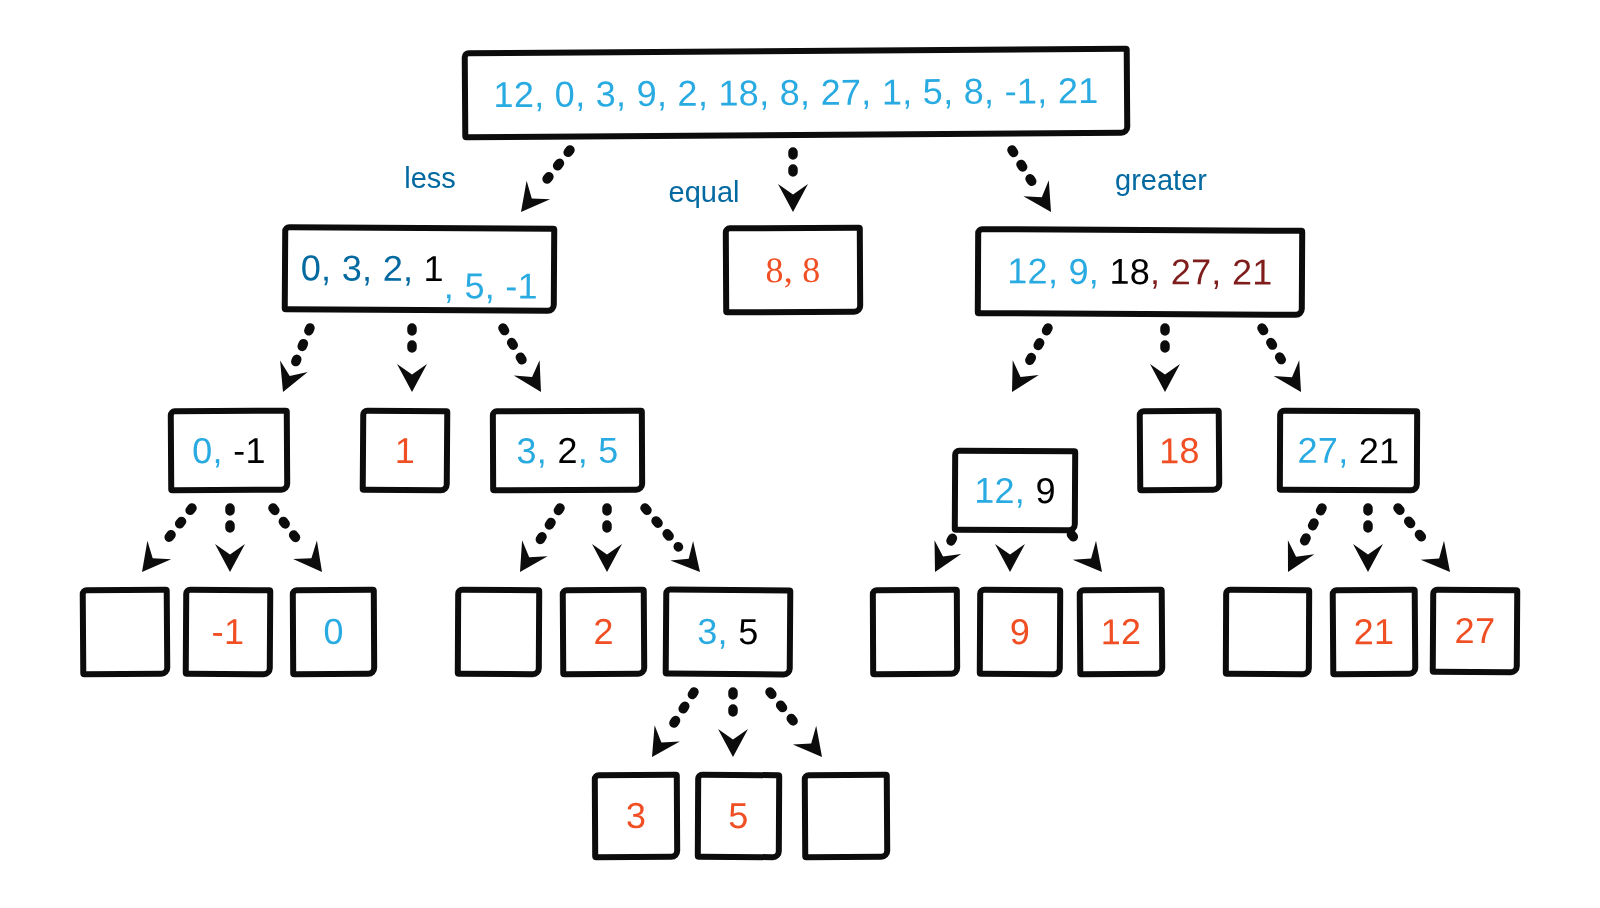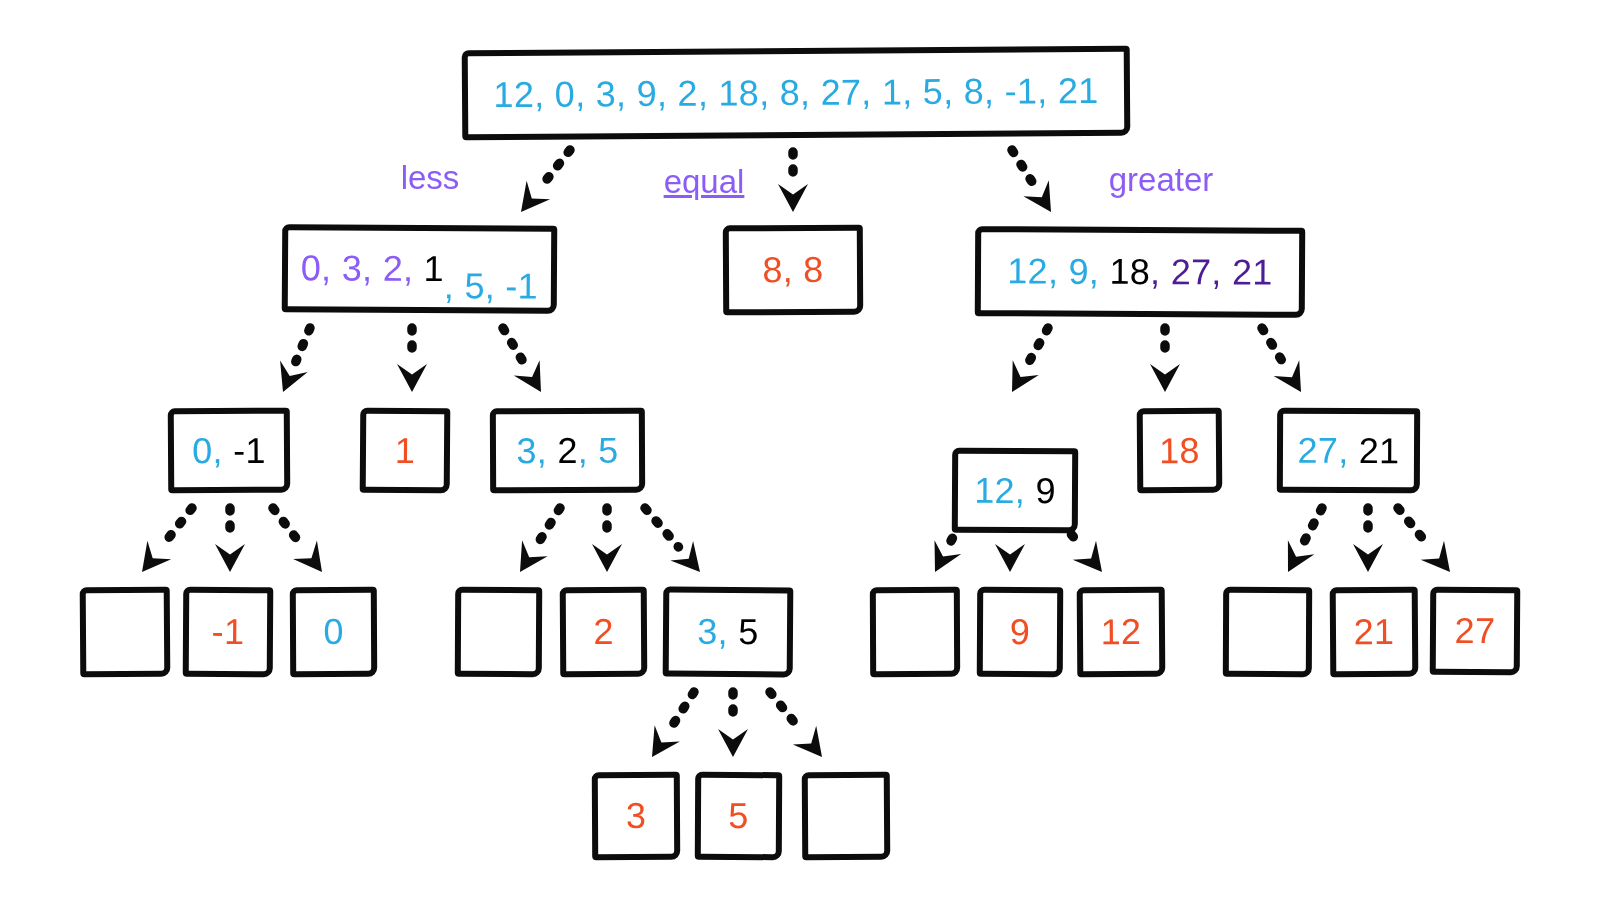--- a/index.html
+++ b/index.html
@@ -31,22 +31,22 @@
     background: #ffffff;
     font-size: 36px;
     letter-spacing: 0.3px;
     white-space: pre;
     box-sizing: border-box;
   }
   .node span { white-space: pre; }
   .branch-label {
     position: absolute;
     transform: translate(-50%, -50%);
-    font-size: 33px;
-    color: #8b5cf6;
+    font-size: 29px;
+    color: #0369a1;
     white-space: nowrap;
   }
 </style>
 </head>
 <body>
 
 <div class="canvas">
   <svg class="arrows" width="1600" height="908" viewBox="0 0 1600 908">
       <g>
         <line x1="570" y1="150" x2="541.5" y2="186.1" stroke="#0c0c0c" stroke-width="9.5" stroke-linecap="round" stroke-dasharray="3 14"></line>
@@ -140,23 +140,23 @@
         <line x1="733" y1="692" x2="733.0" y2="724.0" stroke="#0c0c0c" stroke-width="9.5" stroke-linecap="round" stroke-dasharray="3 14"></line>
         <polygon points="733.0,757.0 718.0,729.0 733.0,739.6 748.0,729.0" fill="#0c0c0c"></polygon>
       </g>
       <g>
         <line x1="770" y1="692" x2="801.4" y2="731.2" stroke="#0c0c0c" stroke-width="9.5" stroke-linecap="round" stroke-dasharray="3 14"></line>
         <polygon points="822.0,757.0 792.8,744.5 811.2,743.4 816.2,725.8" fill="#0c0c0c"></polygon>
       </g>
     </svg>
   <div>
       <div class="node" style="left: 462px; top: 48px; width: 668px; height: 90px; transform: rotate(-0.4deg);"><span style="color: rgb(41, 171, 226);">12, 0, 3, 9, 2, 18, 8, 27, 1, 5, 8, -1, 21</span></div>
-      <div class="node" style="left: 282px; top: 225px; width: 275px; height: 88px; transform: rotate(0.35deg);"><span style="color: #8b5cf6;">0, 3, 2, </span><span style="color: rgb(0, 0, 0);">1</span><span style="color: rgb(41, 171, 226); margin-top: 34px;">, 5, -1</span></div>
-      <div class="node" style="left: 723px; top: 225px; width: 140px; height: 90px; transform: rotate(-0.3deg);"><span style="color: rgb(240, 78, 35);">8, 8</span></div>
-      <div class="node" style="left: 975px; top: 227px; width: 330px; height: 90px; transform: rotate(0.3deg);"><span style="color: rgb(41, 171, 226);">12, 9, </span><span style="color: rgb(0, 0, 0);">18</span><span style="color: #4c1d95; text-align: right;">, 27, 21</span></div>
+      <div class="node" style="left: 282px; top: 225px; width: 275px; height: 88px; transform: rotate(0.35deg);"><span style="color: #0369a1;">0, 3, 2, </span><span style="color: rgb(0, 0, 0);">1</span><span style="color: rgb(41, 171, 226); margin-top: 34px;">, 5, -1</span></div>
+      <div class="node" style="left: 723px; top: 225px; width: 140px; height: 90px; transform: rotate(-0.3deg); font-family: Liberation Serif, serif;"><span style="color: rgb(240, 78, 35);">8, 8</span></div>
+      <div class="node" style="left: 975px; top: 227px; width: 330px; height: 90px; transform: rotate(0.3deg);"><span style="color: rgb(41, 171, 226);">12, 9, </span><span style="color: rgb(0, 0, 0);">18</span><span style="color: #7f1d1d; text-align: right;">, 27, 21</span></div>
       <div class="node" style="left: 168px; top: 408px; width: 122px; height: 85px; transform: rotate(-0.35deg);"><span style="color: rgb(41, 171, 226);">0, </span><span style="color: rgb(0, 0, 0);">-1</span></div>
       <div class="node" style="left: 360px; top: 408px; width: 90px; height: 85px; transform: rotate(0.4deg);"><span style="color: rgb(240, 78, 35);">1</span></div>
       <div class="node" style="left: 490px; top: 408px; width: 155px; height: 85px; transform: rotate(-0.25deg);"><span style="color: rgb(41, 171, 226);">3, </span><span style="color: rgb(0, 0, 0);">2</span><span style="color: rgb(41, 171, 226);">, </span><span style="color: rgb(41, 171, 226);">5</span></div>
       <div class="node" style="left: 952px; top: 408px; width: 126px; height: 85px; transform: rotate(0.3deg); margin-top: 40px;"><span style="color: rgb(41, 171, 226);">12, </span><span style="color: rgb(0, 0, 0);">9</span></div>
       <div class="node" style="left: 1137px; top: 408px; width: 85px; height: 85px; transform: rotate(-0.4deg);"><span style="color: rgb(240, 78, 35);">18</span></div>
       <div class="node" style="left: 1277px; top: 408px; width: 143px; height: 85px; transform: rotate(0.25deg);"><span style="color: rgb(41, 171, 226);">27, </span><span style="color: rgb(0, 0, 0);">21</span></div>
       <div class="node" style="left: 80px; top: 587px; width: 90px; height: 90px; transform: rotate(-0.4deg);"></div>
       <div class="node" style="left: 183px; top: 587px; width: 90px; height: 90px; transform: rotate(0.35deg);"><span style="color: rgb(240, 78, 35);">-1</span></div>
       <div class="node" style="left: 290px; top: 587px; width: 87px; height: 90px; transform: rotate(-0.3deg);"><span style="color: rgb(41, 171, 226);">0</span></div>
       <div class="node" style="left: 455px; top: 587px; width: 87px; height: 90px; transform: rotate(0.3deg);"></div>
@@ -165,16 +165,16 @@
       <div class="node" style="left: 870px; top: 587px; width: 90px; height: 90px; transform: rotate(-0.25deg);"></div>
       <div class="node" style="left: 977px; top: 587px; width: 86px; height: 90px; transform: rotate(0.3deg);"><span style="color: rgb(240, 78, 35);">9</span></div>
       <div class="node" style="left: 1077px; top: 587px; width: 88px; height: 90px; transform: rotate(-0.4deg);"><span style="color: rgb(240, 78, 35);">12</span></div>
       <div class="node" style="left: 1223px; top: 587px; width: 89px; height: 90px; transform: rotate(0.25deg);"></div>
       <div class="node" style="left: 1330px; top: 587px; width: 88px; height: 90px; transform: rotate(-0.4deg);"><span style="color: rgb(240, 78, 35);">21</span></div>
       <div class="node" style="left: 1430px; top: 587px; width: 90px; height: 88px; transform: rotate(0.35deg);"><span style="color: rgb(240, 78, 35);">27</span></div>
       <div class="node" style="left: 592px; top: 772px; width: 88px; height: 88px; transform: rotate(-0.3deg);"><span style="color: rgb(240, 78, 35);">3</span></div>
       <div class="node" style="left: 695px; top: 772px; width: 87px; height: 88px; transform: rotate(0.3deg);"><span style="color: rgb(240, 78, 35);">5</span></div>
       <div class="node" style="left: 802px; top: 772px; width: 88px; height: 88px; transform: rotate(-0.35deg);"></div>
       <div class="branch-label" style="left: 430px; top: 178px;">less</div>
-      <div class="branch-label" style="left: 704px; top: 182px; text-decoration: underline;">equal</div>
+      <div class="branch-label" style="left: 704px; top: 192px;">equal</div>
       <div class="branch-label" style="left: 1161px; top: 180px;">greater</div>
     </div>
 </div>
 
 </body></html>

